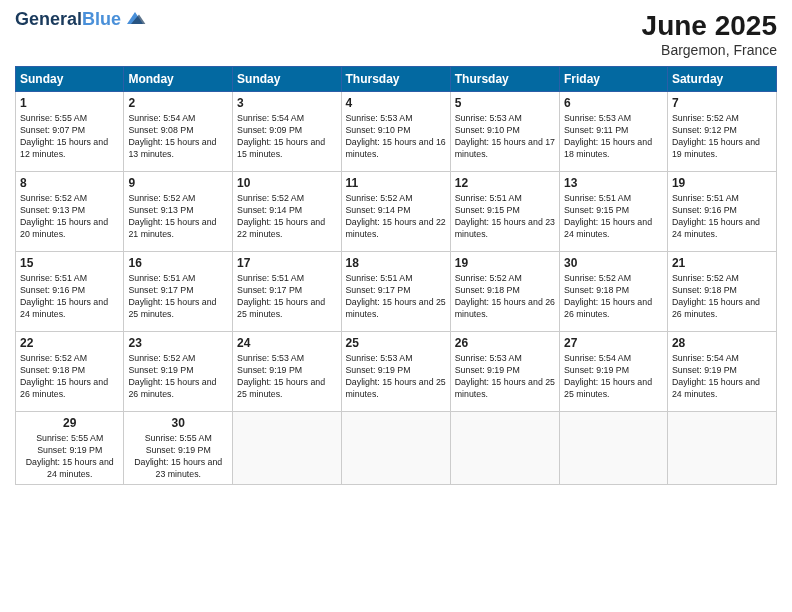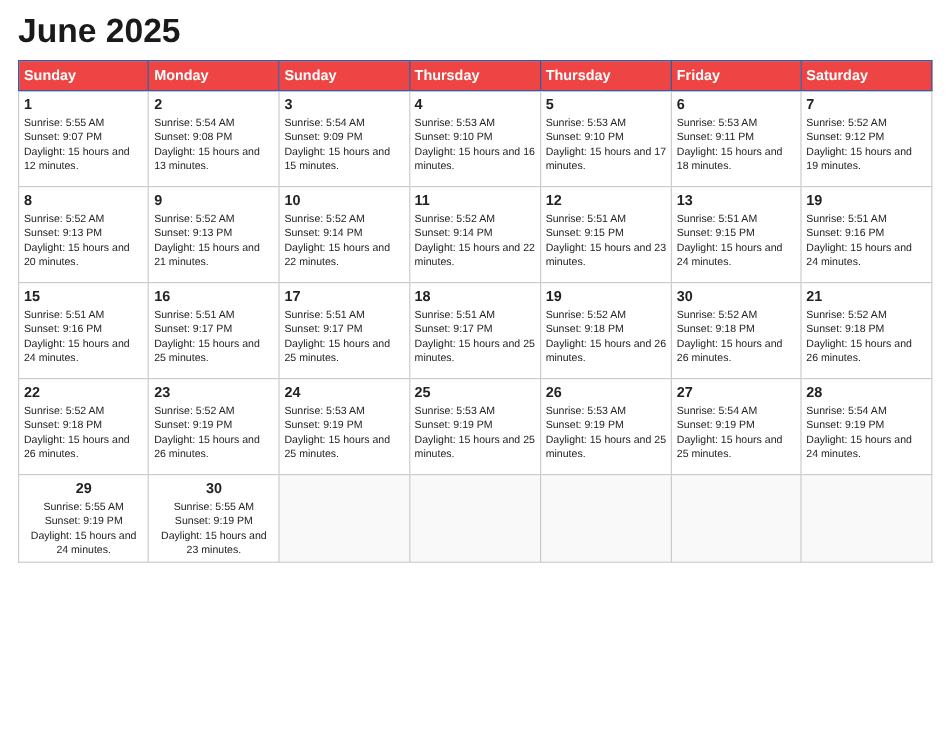--- a/index.html
+++ b/index.html
@@ -51,21 +51,21 @@
     .subtitle {
       font-size: 14px;
       color: #333;
     }
     table {
       width: 100%;
       border-collapse: collapse;
       font-size: 9.5px;
     }
     thead tr {
-      background-color: #ef4444;
+      background-color: #0369a1;
       color: white;
     }
     thead th {
       padding: 5px 4px;
       font-size: 12px;
       font-weight: bold;
       border: 1px solid #2b5ea7;
       text-align: left;
     }
     tbody td {
@@ -93,22 +93,34 @@
     tbody tr:last-child td {
       height: 65px;
       text-align: center;
     }
   </style>
 </head>
 <body>
 
 <div class="container">
   <div class="header-row">
+    <div class="logo">
+      <div>
+        <div style="display:flex;align-items:center;">
+          <span class="logo-text">General<span>Blue</span></span>
+          <svg class="logo-icon" viewBox="0 0 30 25" xmlns="http://www.w3.org/2000/svg">
+            <polygon points="5,20 15,5 25,20" fill="#4a90d9"></polygon>
+            <polygon points="10,20 20,8 28,20" fill="#1a3a5c" opacity="0.7"></polygon>
+          </svg>
+        </div>
+      </div>
+    </div>
     <div class="title-area">
       <div class="month-title">June 2025</div>
+      <div class="subtitle">Bargemon, France</div>
     </div>
   </div>
 
   <table>
     <thead>
       <tr>
       <th>Sunday</th>
           <th>Monday</th>
           <th>Sunday</th>
           <th>Thursday</th>

